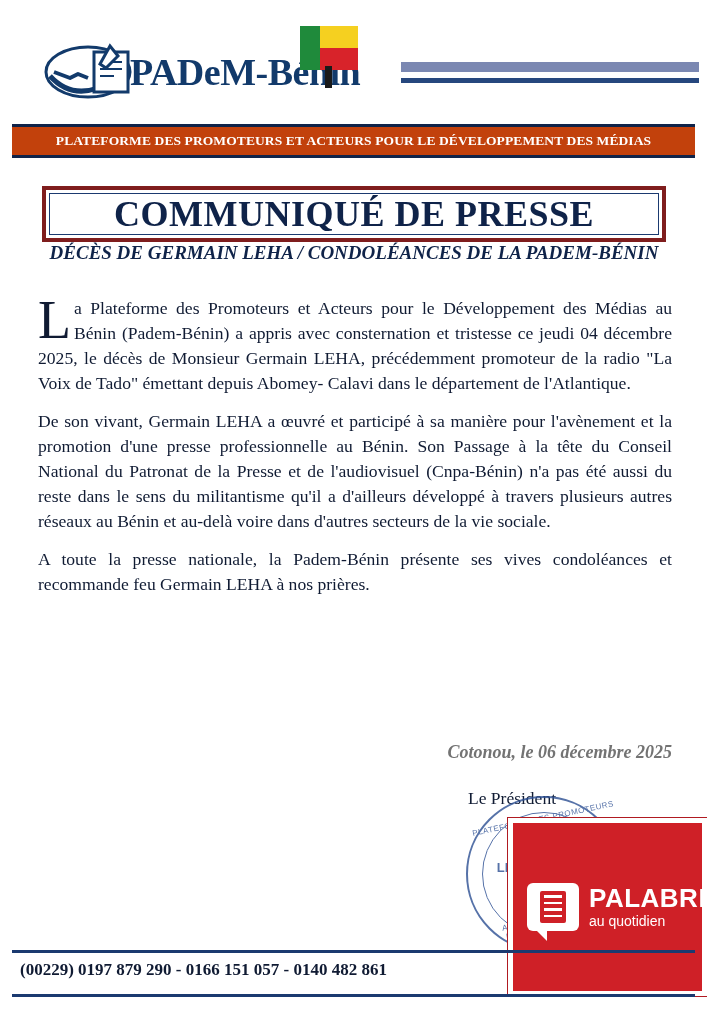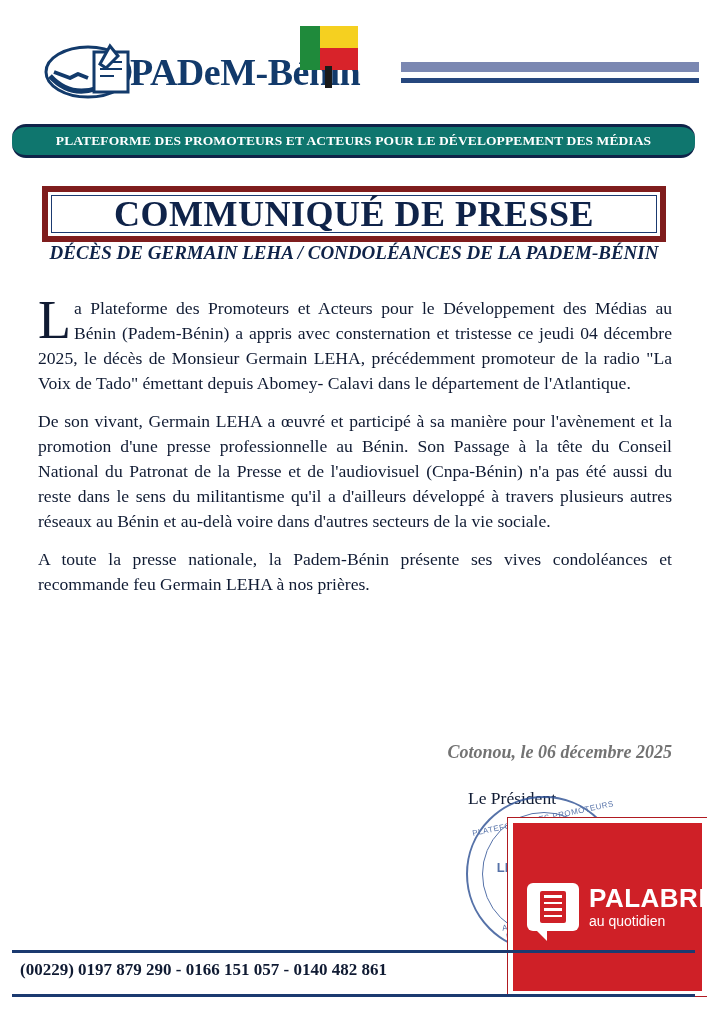--- a/index.html
+++ b/index.html
@@ -79,45 +79,44 @@
     height: 5px;
     background: #26477e;
   }
 
   .banner {
     position: absolute;
     left: 12px;
     top: 124px;
     width: 683px;
     height: 28px;
-    background: #0f766e;
+    background: #c2410c;
     border-top: 3px solid #0f2349;
     border-bottom: 3px solid #0f2349;
     display: flex;
     align-items: center;
     justify-content: center;
-    border-radius: 14px;
   }
   .banner-text {
     color: #ffffff;
     font-family: "Liberation Serif", serif;
     font-weight: bold;
     font-size: 13.5px;
     letter-spacing: 0.1px;
     white-space: nowrap;
   }
 
   
   .title-box {
     position: absolute;
     left: 42px;
     top: 186px;
     width: 624px;
     height: 56px;
-    border: 6px solid #7f1d1d;
+    border: 4px solid #7f1d1d;
     box-sizing: border-box;
     display: flex;
     align-items: center;
     justify-content: center;
   }
   .title-box-inner {
     position: absolute;
     left: 3px;
     top: 3px;
     right: 3px;

